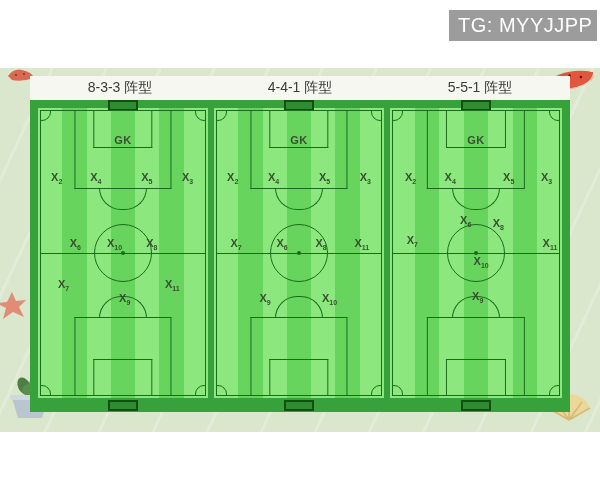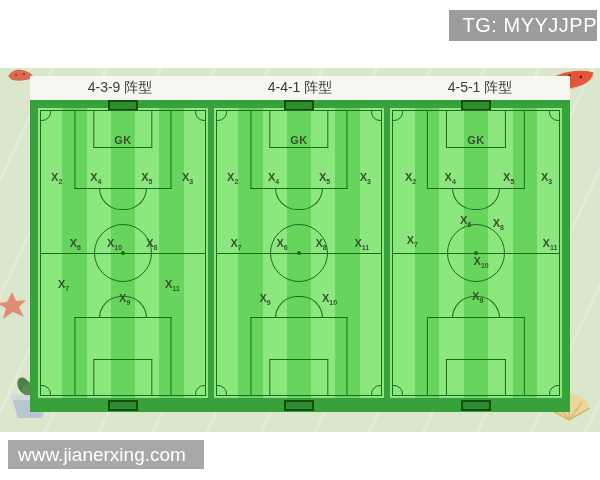--- a/index.html
+++ b/index.html
@@ -1,20 +1,20 @@
 <!DOCTYPE html>
 <html style="--badge-bg: #9c9c9c; --watermark-bg: #a8a8a8; --panel-bg: #dbe7cd; --titlebar-bg: #f7f7f1; --title-text: #3b3b3b; --band-green: #37a23c; --stripe-light: #8ce87e; --stripe-dark: #67d45e; --line-green: #1c6b1c; --goal-fill: #2f8c33; --label-color: #37502f;"><head>
 <meta charset="utf-8">
 <style>
   html,body{margin:0;padding:0;background:#fff;}
   .canvas{position:relative;width:600px;height:480px;background:#ffffff;overflow:hidden;
           font-family:"Liberation Sans", sans-serif;}
   .tg-badge{position:absolute;left:449px;top:10px;width:148px;height:31px;line-height:31px;
             background:var(--badge-bg,#9c9c9c);color:#fff;font-size:20px;padding-left:9px;
-            box-sizing:border-box;letter-spacing:.5px;text-align:right;}
+            box-sizing:border-box;letter-spacing:.5px;}
   .panel{position:absolute;left:0;top:68px;width:600px;height:364px;background:var(--panel-bg,#dbe7cd);
          background-image:repeating-linear-gradient(115deg,transparent 0 46px,rgba(255,255,255,.22) 46px 49px);}
   .titlebar{position:absolute;left:30px;top:8px;width:540px;height:24px;background:var(--titlebar-bg,#f7f7f1);
             display:flex;align-items:center;}
   .title-slot{flex:1;text-align:center;font-size:14px;color:var(--title-text,#3b3b3b);}
   .band{position:absolute;left:30px;top:32px;width:540px;height:312px;background:var(--band-green,#37a23c);
         display:flex;justify-content:space-between;padding:8px 8px 14px 8px;box-sizing:border-box;}
   .field{position:relative;width:158px;height:290px;flex:none;
          background:repeating-linear-gradient(90deg,var(--stripe-light,#8ce87e) 0 14.285%,var(--stripe-dark,#67d45e) 14.285% 28.57%);padding-left:12px;}
   .field:last-child{width:160px;}
@@ -92,23 +92,23 @@
     </span>
 
     <span class="decor" style="left:540px;top:322px;">
       <svg width="58" height="36" viewBox="0 0 58 36">
         <path d="M29 30 L8 18 Q12 8 22 5 Q29 3 36 5 Q46 8 50 18 Z" fill="#ecd79b"></path>
         <path d="M29 30 L16 12 M29 30 L29 6 M29 30 L42 12 M29 30 L50 18 M29 30 L8 18" stroke="#d8b873" stroke-width="1.5" fill="none"></path>
       </svg>
     </span>
 
     <div class="titlebar">
-      <div class="title-slot">4-3-9 阵型</div>
+      <div class="title-slot">8-3-3 阵型</div>
       <div class="title-slot">4-4-1 阵型</div>
-      <div class="title-slot">4-5-1 阵型</div>
+      <div class="title-slot">5-5-1 阵型</div>
     </div>
 
     <div class="band" id="band">
         <div class="field">
           <div class="goal goal-top"></div>
           <div class="goal goal-bot"></div>
           <div class="clip">
             <div class="pen pen-top"></div>
             <div class="garea garea-top"></div>
             <div class="arc arc-top"></div>
@@ -192,15 +192,14 @@
           <div class="player" style="left: 63%; top: 40%;">X<sub>8</sub></div>
           <div class="player" style="left: 13%; top: 46%;">X<sub>7</sub></div>
           <div class="player" style="left: 93%; top: 47%;">X<sub>11</sub></div>
           <div class="player" style="left: 53%; top: 53%;">X<sub>10</sub></div>
           <div class="player" style="left: 51%; top: 65%;">X<sub>9</sub></div>
         </div>
       </div>
 
   </div>
 
-  <div class="watermark">www.jianerxing.com</div>
 
 </div>
 
 </body></html>

